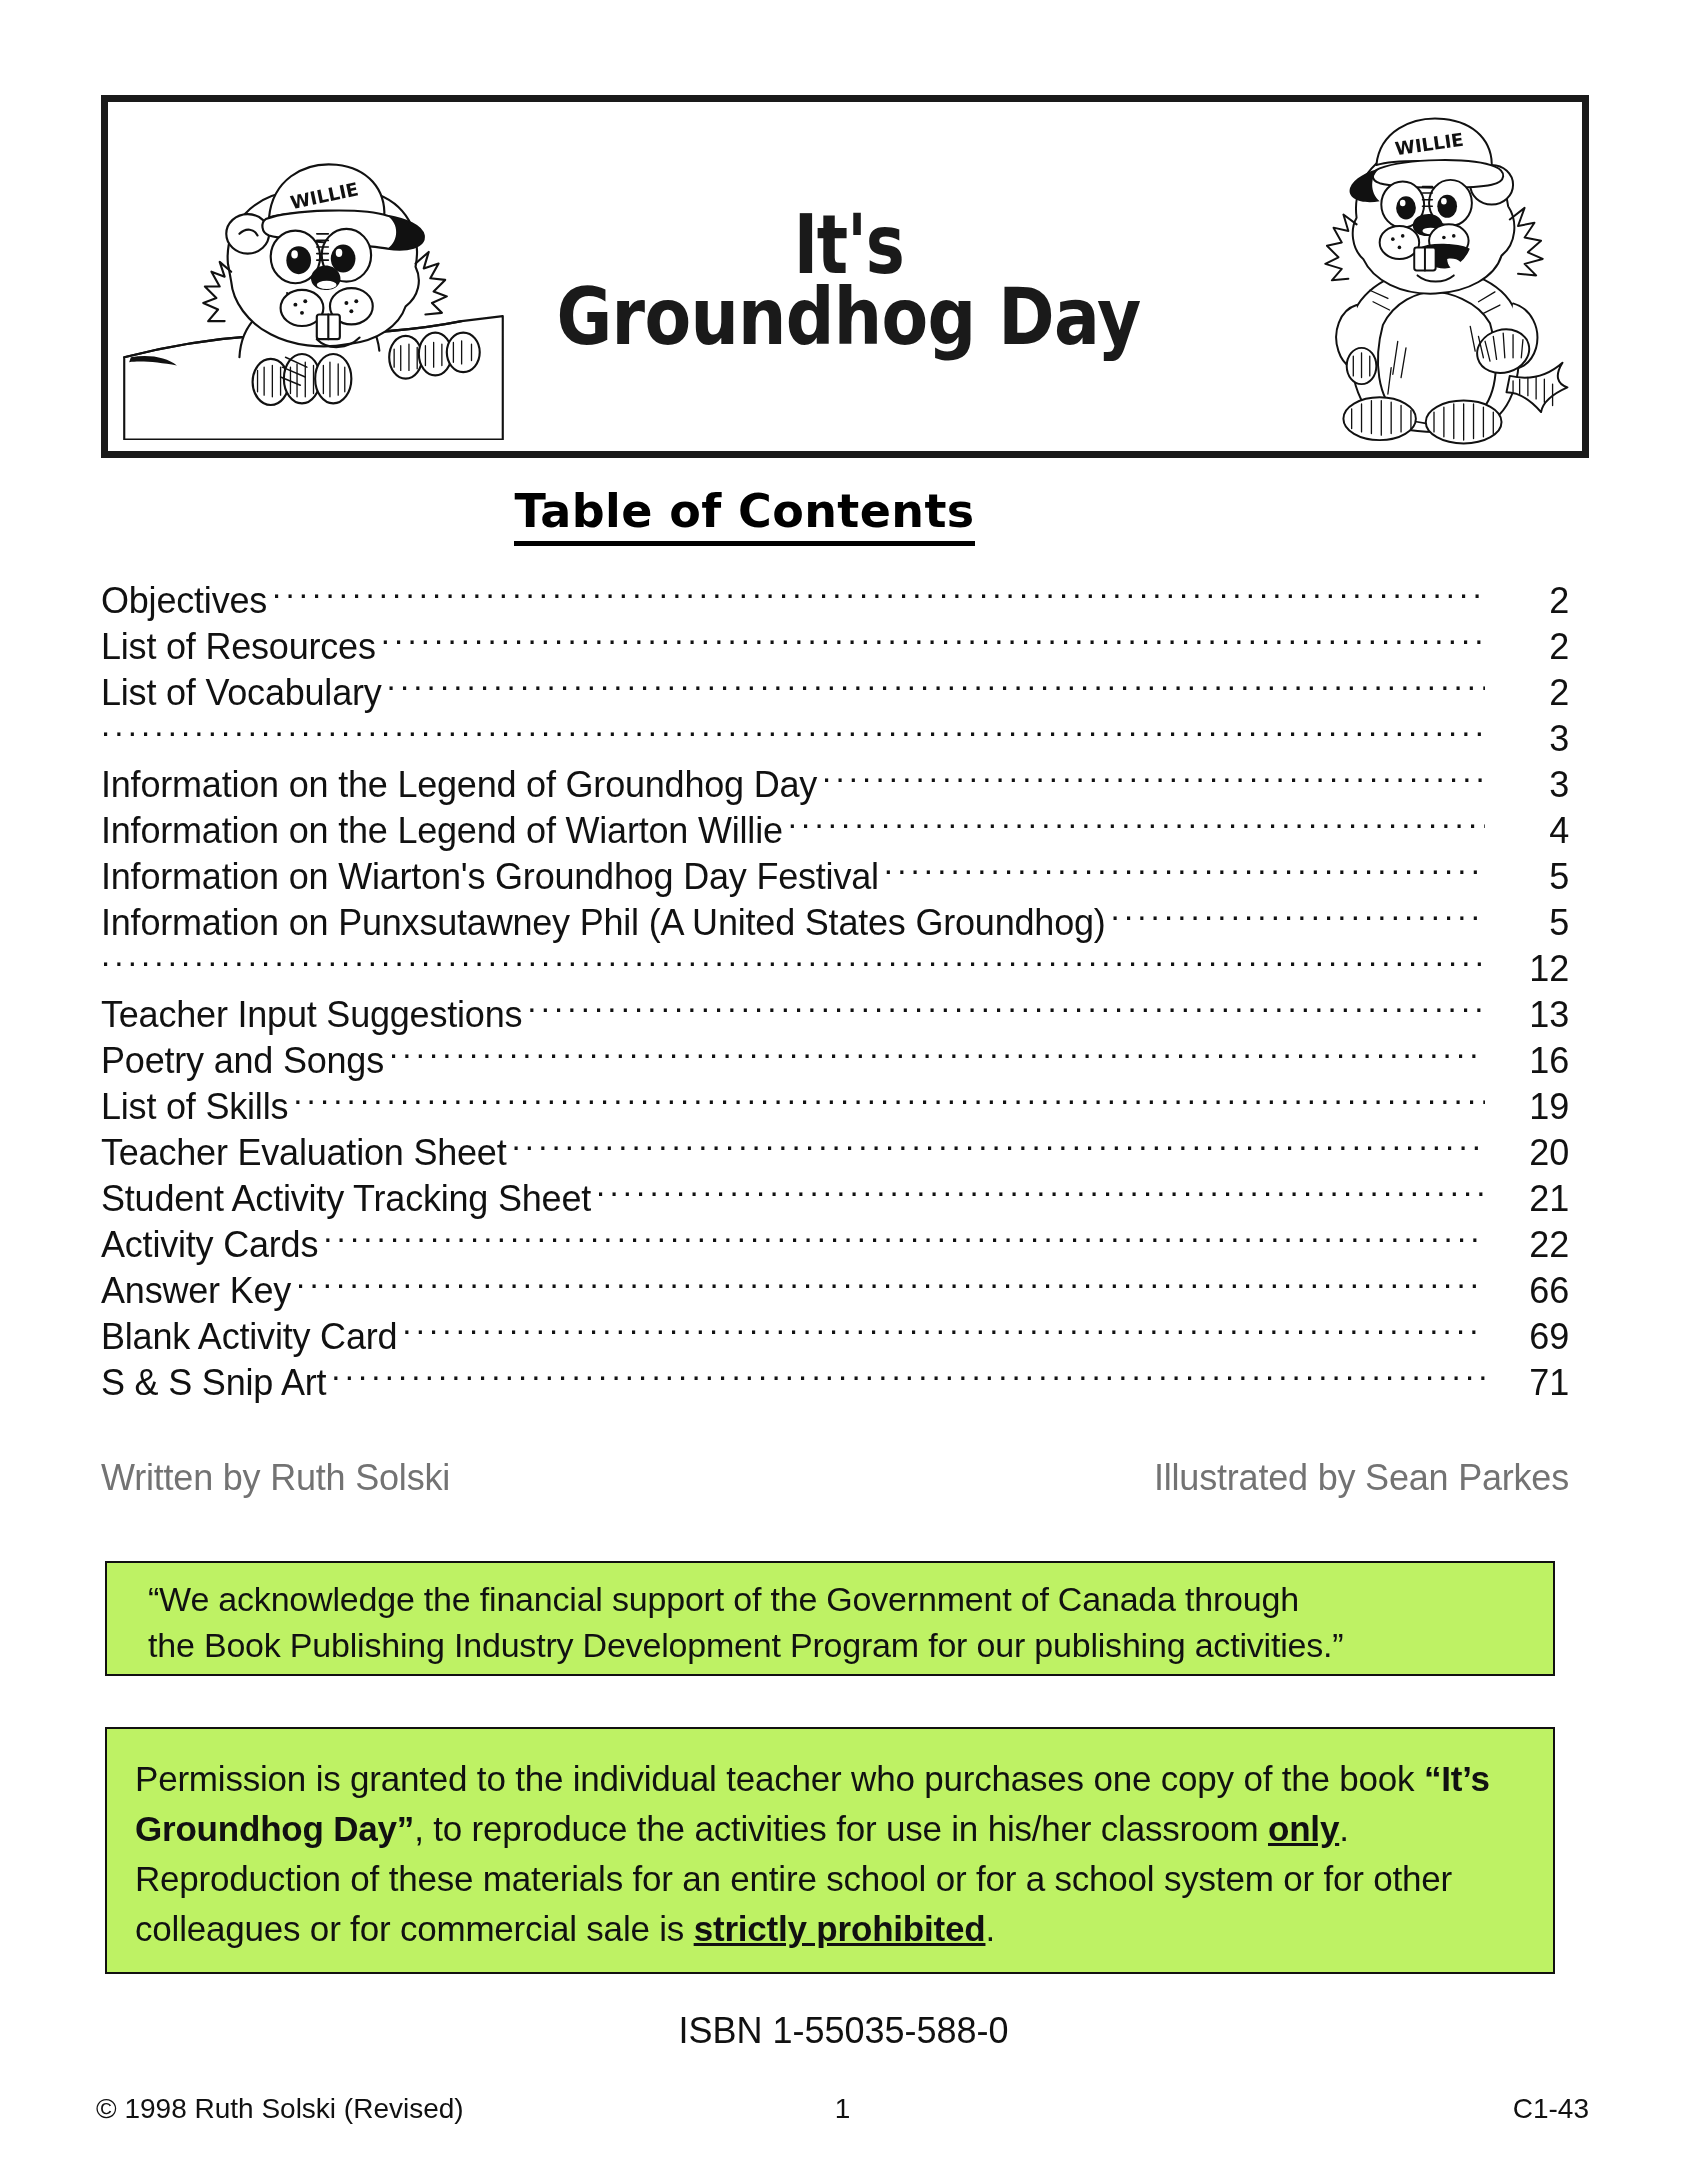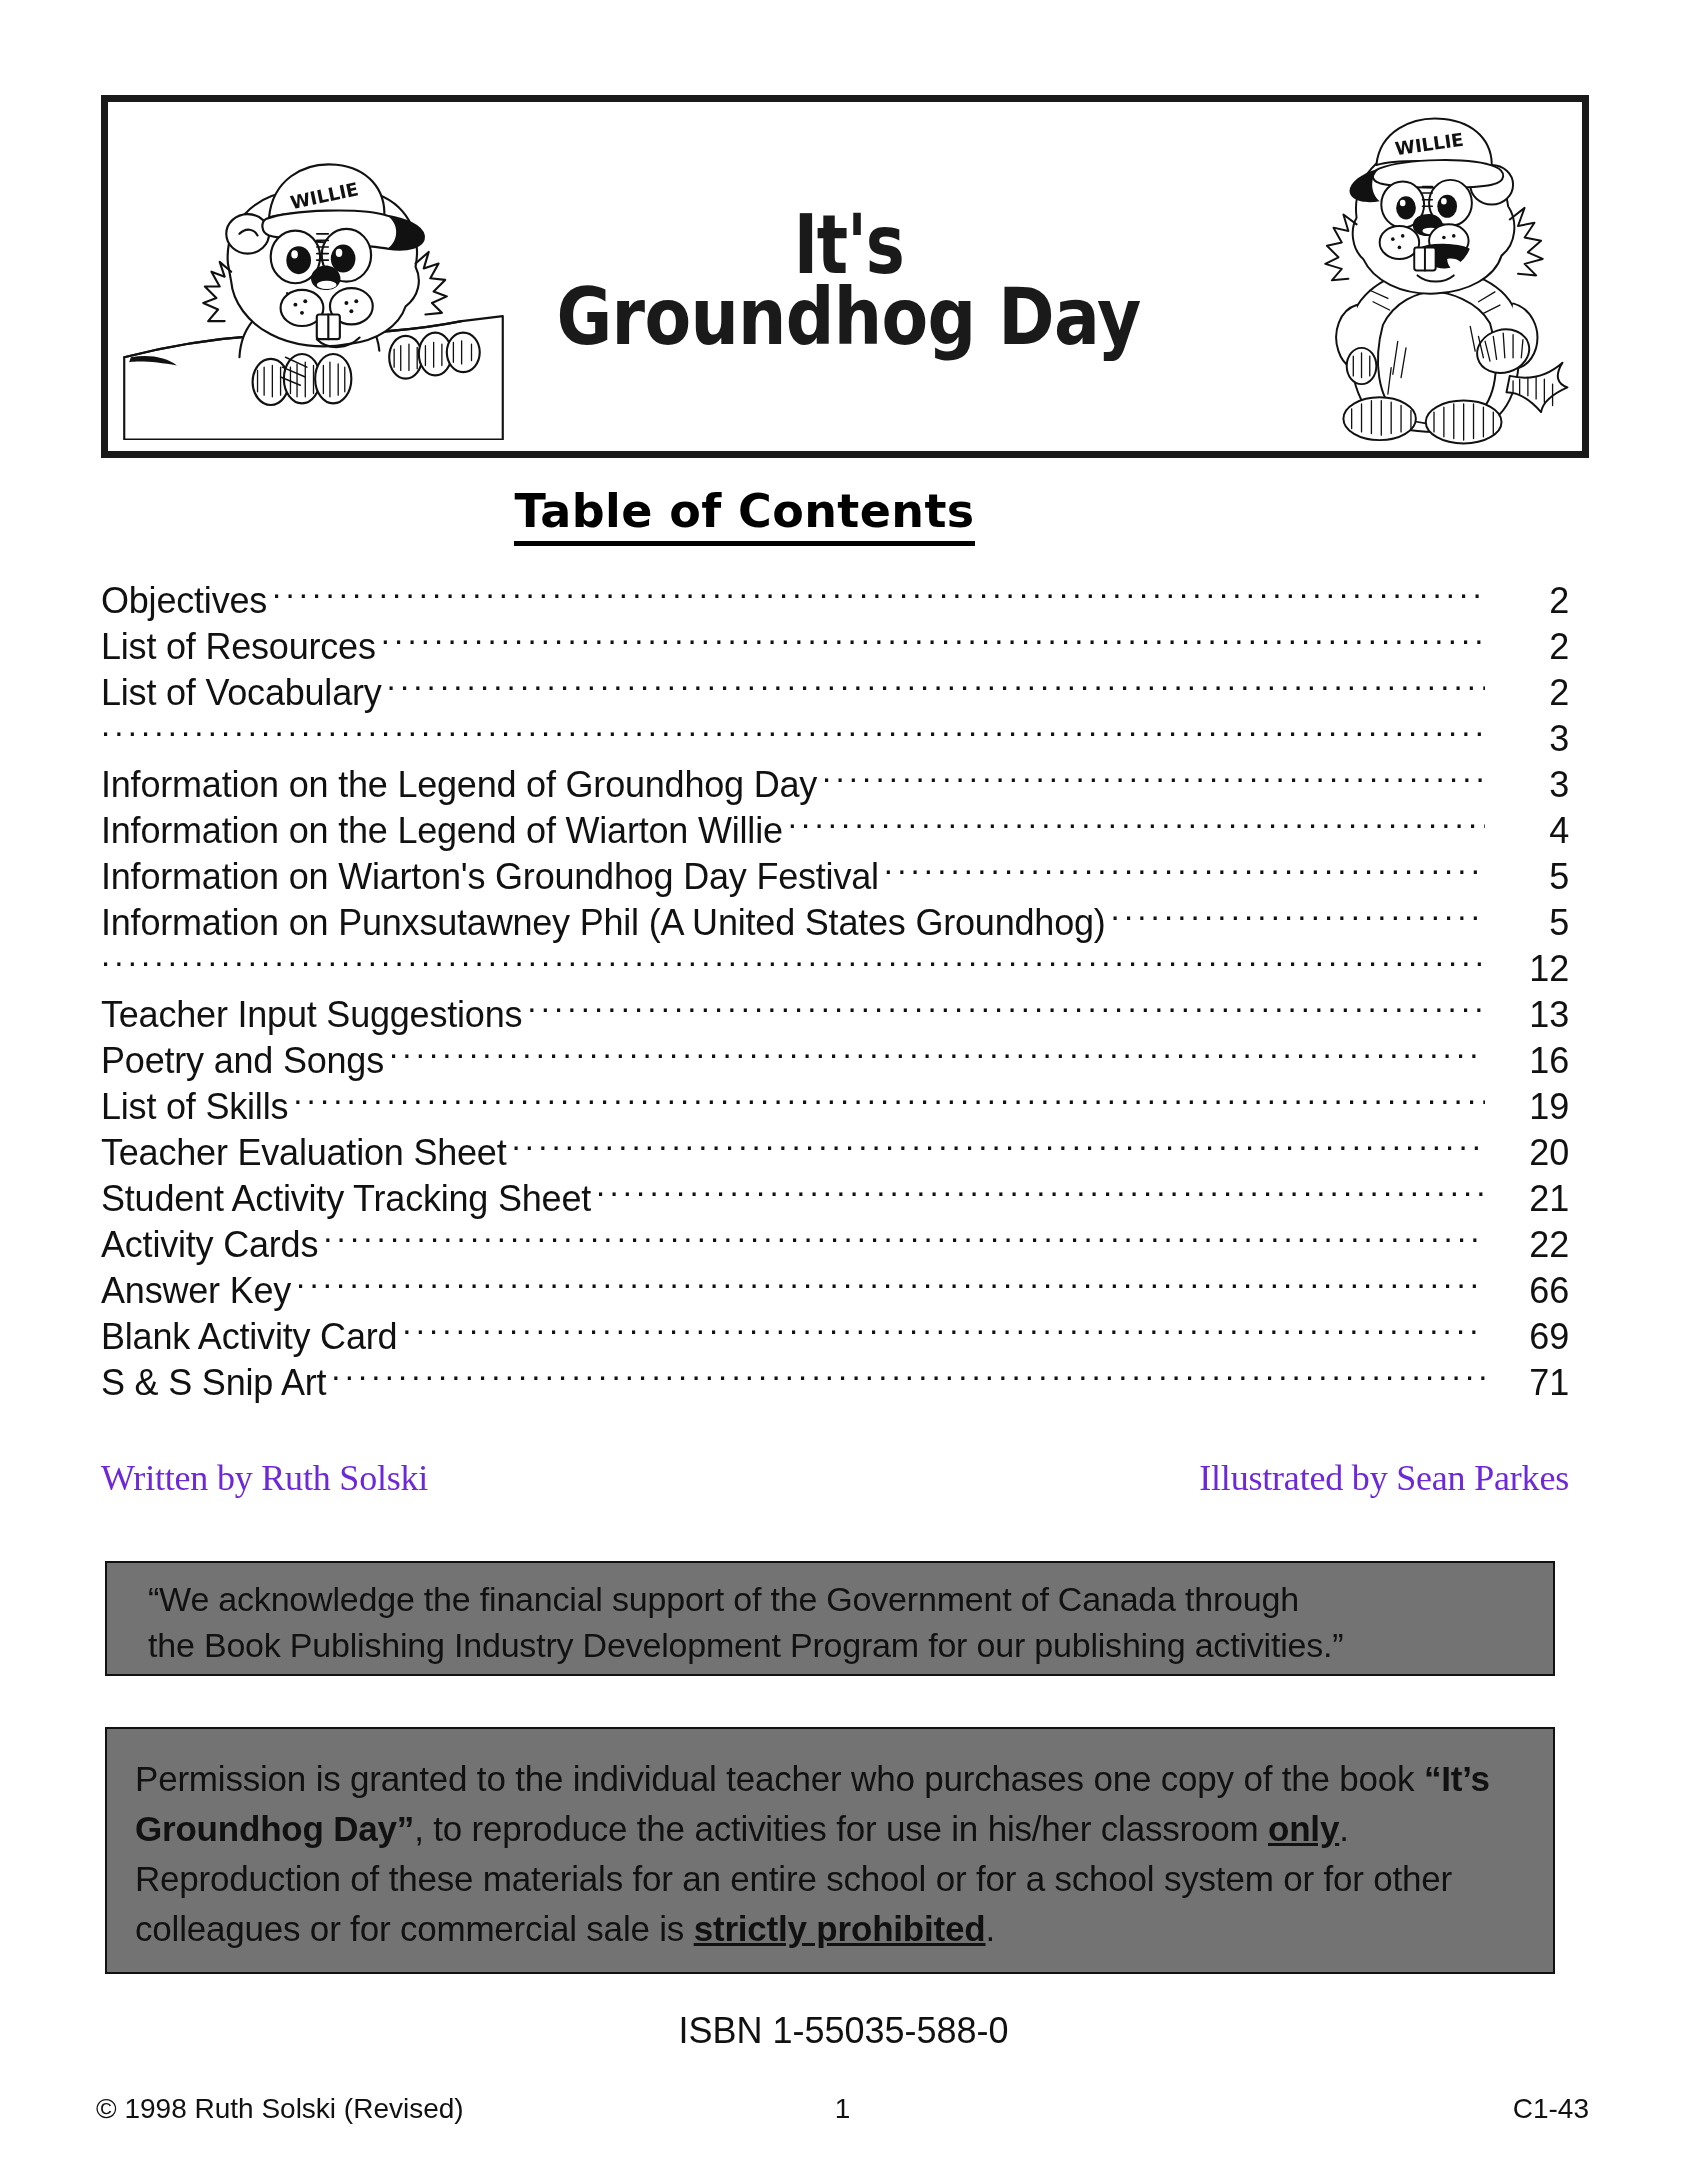--- a/index.html
+++ b/index.html
@@ -147,31 +147,31 @@
   }
 
   
   .credits {
     position: absolute;
     left: 101px;
     top: 1457px;
     width: 1468px;
     display: flex;
     justify-content: space-between;
-    font-family: Liberation Serif, serif;
+    font-family: Liberation Sans, sans-serif;
     font-size: 36px;
-    color: #6d28d9;
+    color: #737373;
     letter-spacing: -0.2px;
   }
 
   
   .shadow-box {
     position: absolute;
     box-sizing: border-box;
-    background: #737373;
+    background: #bef264;
     border: 2.5px solid #111;
   }
   .shadow-box::after {
     content: "";
     position: absolute;
     left: 11.5px;
     top: 11.5px;
     width: 100%;
     height: 100%;
     background: #1a1a1a;

